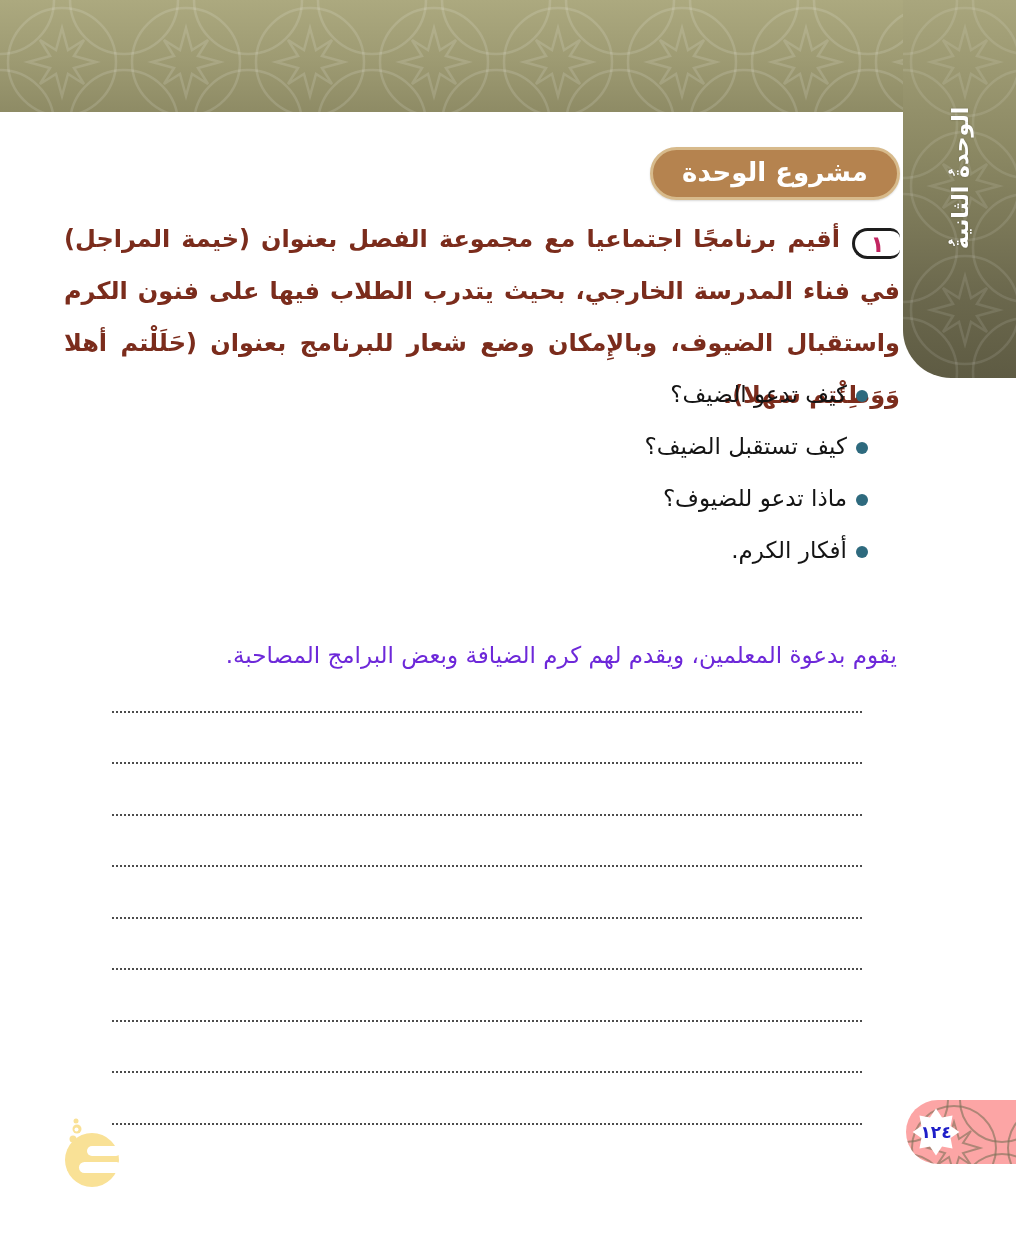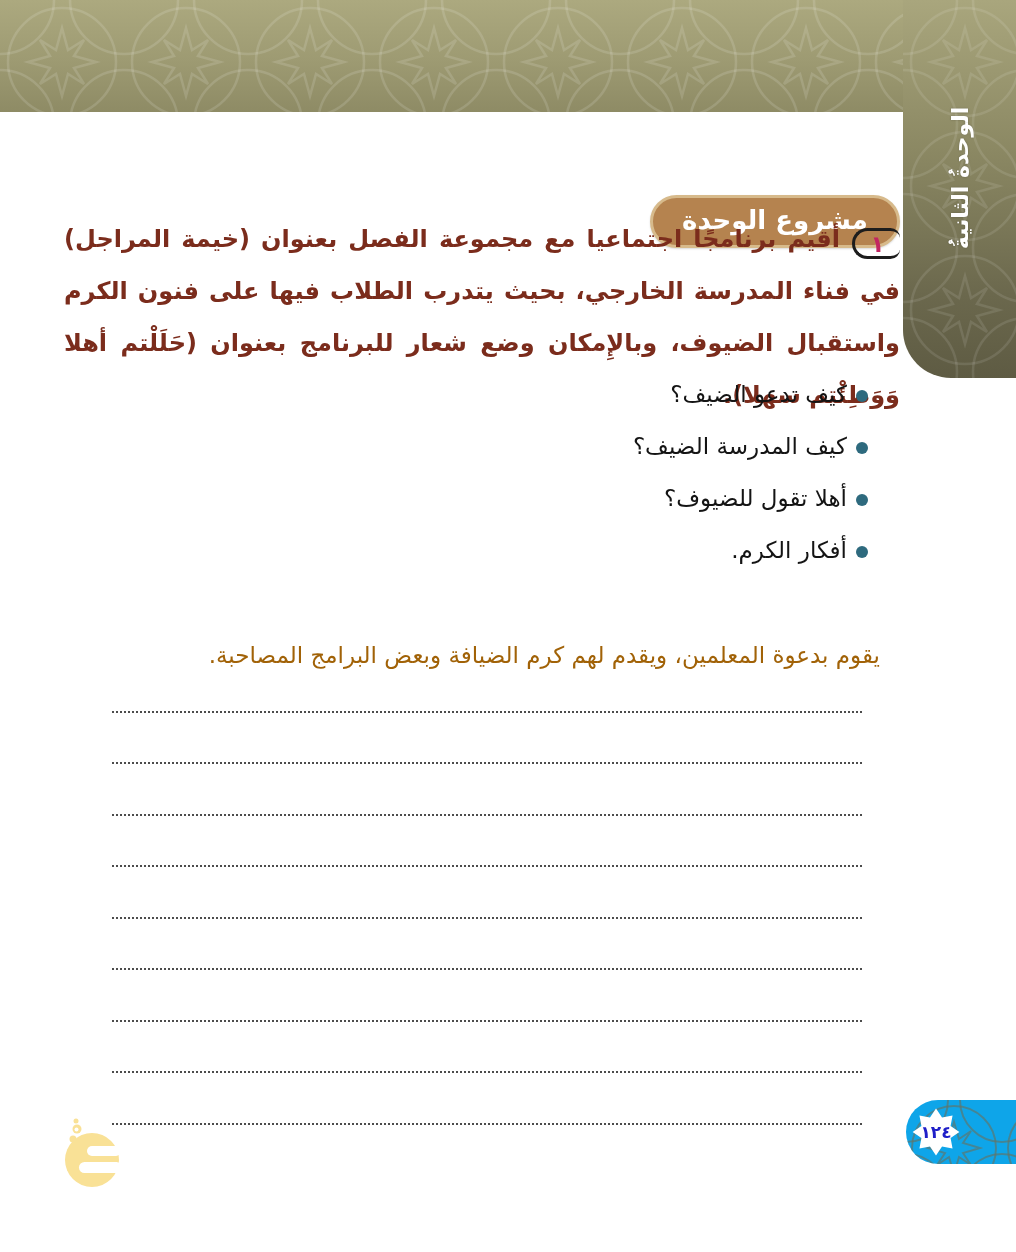--- a/index.html
+++ b/index.html
@@ -28,21 +28,20 @@
     white-space:nowrap; color:#ffffff; font-weight:bold; font-size:22px;
     letter-spacing:1px; direction:rtl;
     text-shadow:0 0 2px rgba(0,0,0,0.25);
   }
   
   .project-badge {
     position:absolute; top:147px; right:116px; width:250px; height:53px;
     background:#b5834f; border:3px solid #d7ba8b; border-radius:27px;
     display:flex; align-items:center; justify-content:center;
     box-shadow:0 1px 2px rgba(0,0,0,0.15);
-    margin-top:48px;
   }
   .project-badge span {
     color:#ffffff; font-weight:bold; font-size:26px; direction:rtl; padding-bottom:4px;
   }
   
   .task-para {
     position:absolute; top:213px; right:116px; left:64px;
     direction:rtl; text-align:justify;
     color:#7b2c1c; font-weight:bold; font-size:24px; line-height:52px;
   }
@@ -60,30 +59,30 @@
   }
   .bullets li {
     height:52px; display:flex; align-items:center; gap:9px;
   }
   .bullet-dot {
     width:12px; height:12px; border-radius:50%; background:#2e6a7e; flex:0 0 auto;
   }
   .bullet-text { color:#141414; font-size:23px; padding-bottom:4px; }
   
   .closing {
-    position:absolute; top:642px; right:136px; left:200px;
-    direction:rtl; text-align:right; color:#a16207; font-size:23px;
+    position:absolute; top:642px; right:119px; left:200px;
+    direction:rtl; text-align:right; color:#6d28d9; font-size:23px;
   }
   
   .writing-lines { position:absolute; top:661px; left:112px; right:154px; }
   .wline { height:51.5px; border-bottom:2px dotted #4c4c4c; }
   
   .page-badge {
     position:absolute; top:1100px; right:0; width:110px; height:64px;
-    background:#0ea5e9; border-radius:32px 0 0 32px; overflow:hidden;
+    background:#fca5a5; border-radius:32px 0 0 32px; overflow:hidden;
   }
   .page-star { position:absolute; left:3px; top:5px; width:54px; height:54px; }
   .page-num {
     position:absolute; left:3px; top:5px; width:54px; height:54px;
     display:flex; align-items:center; justify-content:center;
     color:#1f1fc8; font-weight:bold; font-size:17px; direction:rtl;
   }
   
   .logo { position:absolute; left:56px; top:1108px; width:66px; height:84px; }
 </style>
@@ -135,25 +134,25 @@
 
   <p class="task-para"><span class="task-marker"><span>١</span></span><span>أقيم برنامجًا اجتماعيا مع مجموعة الفصل بعنوان (خيمة المراجل) في فناء المدرسة الخارجي، بحيث يتدرب الطلاب فيها على فنون الكرم واستقبال الضيوف، وبالإِمكان وضع شعار للبرنامج بعنوان (حَلَلْتم أهلا وَوَطِئْتم سهلا).</span></p>
 
   <ul class="bullets">
     <li>
       <span class="bullet-dot"></span>
       <span class="bullet-text">كيف تدعو الضيف؟</span>
     </li>
     <li>
       <span class="bullet-dot"></span>
-      <span class="bullet-text">كيف المدرسة الضيف؟</span>
-    </li>
-    <li>
-      <span class="bullet-dot"></span>
-      <span class="bullet-text">أهلا تقول للضيوف؟</span>
+      <span class="bullet-text">كيف تستقبل الضيف؟</span>
+    </li>
+    <li>
+      <span class="bullet-dot"></span>
+      <span class="bullet-text">ماذا تدعو للضيوف؟</span>
     </li>
     <li>
       <span class="bullet-dot"></span>
       <span class="bullet-text">أفكار الكرم.</span>
     </li>
   </ul>
 
   <p class="closing">يقوم بدعوة المعلمين، ويقدم لهم كرم الضيافة وبعض البرامج المصاحبة.</p>
 
   <div class="writing-lines">

